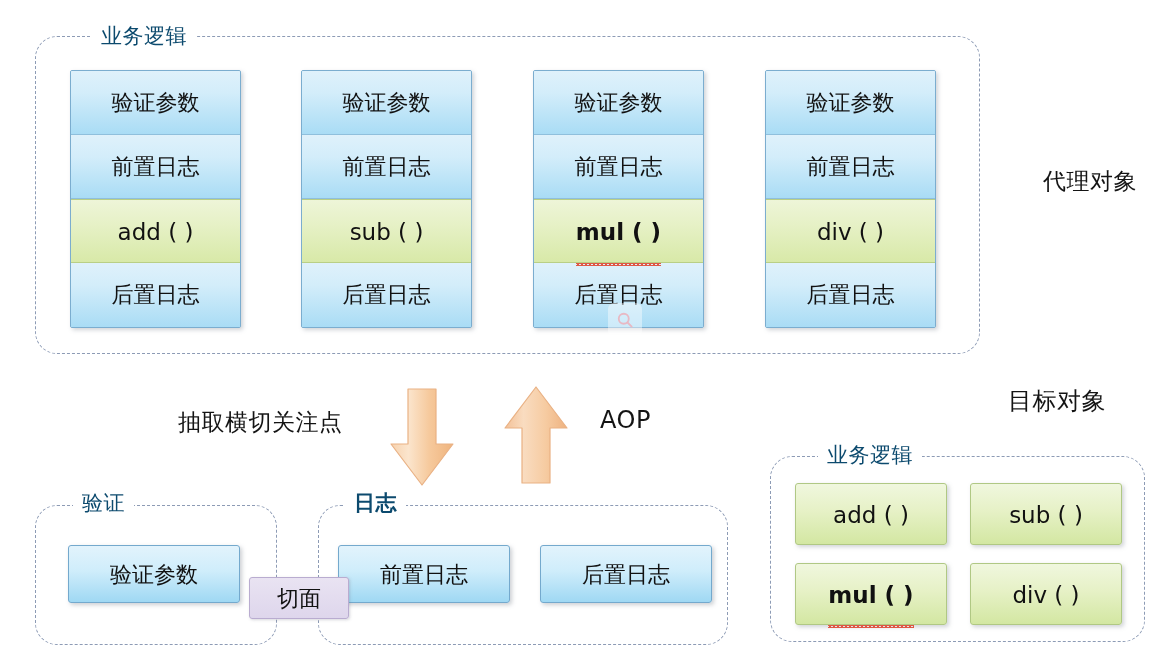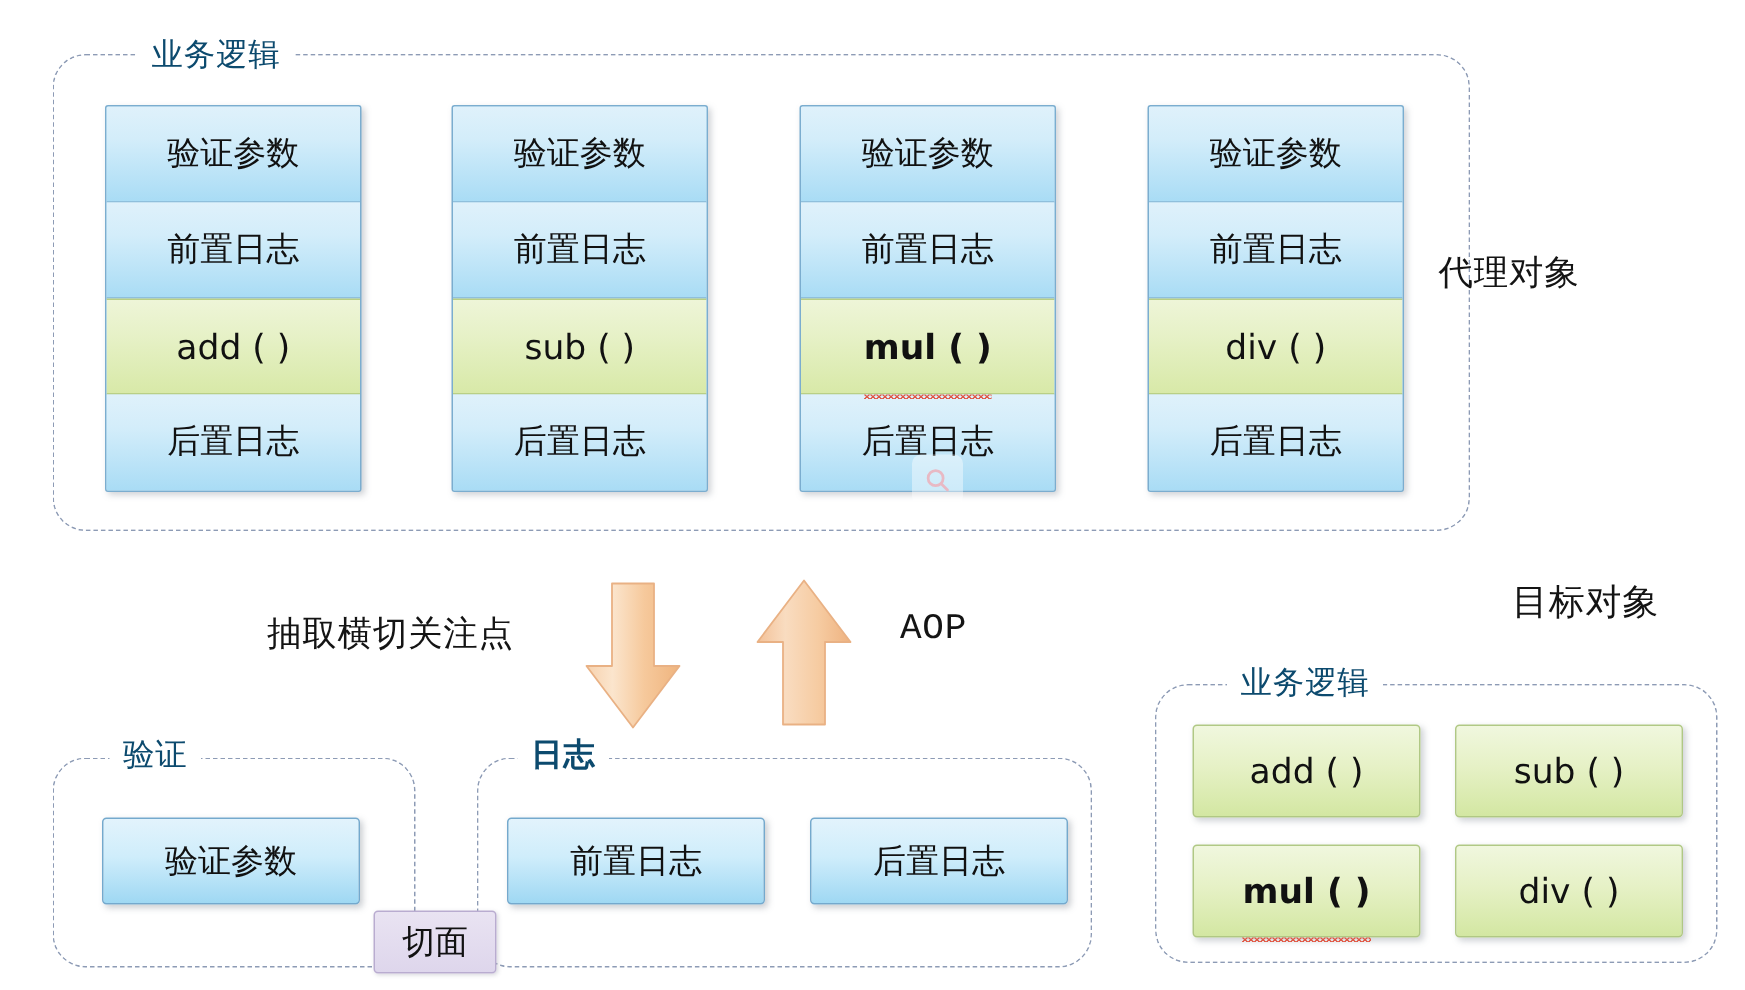--- a/index.html
+++ b/index.html
@@ -193,21 +193,21 @@
     <div class="cell blue last">后置日志</div>
   </div>
 
   <div class="watermark" style="left:608px; top:303px;">
     <svg width="20" height="20" viewBox="0 0 24 24" fill="none" stroke="#e8b9c4" stroke-width="2.2" stroke-linecap="round">
       <circle cx="10.5" cy="10.5" r="6"></circle>
       <line x1="15" y1="15" x2="20" y2="20"></line>
     </svg>
   </div>
 
-  <div class="floating-label" style="left:959px; top:166px; font-size:23px;">代理对象</div>
+  <div class="floating-label" style="left:1043px; top:166px; font-size:23px;">代理对象</div>
 
   <div class="floating-label" style="left:178px; top:407px; font-size:23px;">抽取横切关注点</div>
 
   <div class="arrow" style="left:386px; top:386px; width:72px; height:102px;">
     <svg width="72" height="102" viewBox="0 0 72 102">
       <defs>
         <linearGradient id="gdown" x1="0" y1="0" x2="1" y2="0">
           <stop offset="0%" stop-color="#f7d2ae"></stop>
           <stop offset="28%" stop-color="#fbe5cd"></stop>
           <stop offset="62%" stop-color="#f6c99c"></stop>
@@ -225,32 +225,32 @@
           <stop offset="0%" stop-color="#f3c198"></stop>
           <stop offset="30%" stop-color="#f9dcc0"></stop>
           <stop offset="66%" stop-color="#f6cba1"></stop>
           <stop offset="100%" stop-color="#eeb280"></stop>
         </linearGradient>
       </defs>
       <path d="M36,3 L67,44 L50,44 L50,99 L22,99 L22,44 L5,44 Z" fill="url(#gup)" stroke="#e9b184" stroke-width="1.2" stroke-linejoin="round"></path>
     </svg>
   </div>
 
-  <div class="floating-label" style="left:600px; top:406px; font-size:24px;font-family:Liberation Mono, monospace;">AOP</div>
+  <div class="floating-label" style="left:600px; top:406px; font-size:24px;">AOP</div>
 
   <div class="group" style="left:35px; top:505px; width:242px; height:140px;"></div>
   <div class="group-label" style="left:73px; top:489px;">验证</div>
   <div class="bluebox" style="left:68px; top:545px; width:172px; height:58px; line-height:58px;">验证参数</div>
 
   <div class="group" style="left:318px; top:505px; width:410px; height:140px;"></div>
   <div class="group-label" style="left:345px; top:489px;font-weight:bold;">日志</div>
   <div class="bluebox" style="left:338px; top:545px; width:172px; height:58px; line-height:58px;">前置日志</div>
   <div class="bluebox" style="left:540px; top:545px; width:172px; height:58px; line-height:58px;">后置日志</div>
 
-  <div class="chip" style="left:249px; top:607px; width:82px; height:42px; line-height:42px;">切面</div>
+  <div class="chip" style="left:249px; top:577px; width:100px; height:42px; line-height:42px;">切面</div>
 
   <div class="floating-label" style="left:1008px; top:385px; font-size:24px;">目标对象</div>
 
   <div class="group" style="left:770px; top:456px; width:375px; height:186px;"></div>
   <div class="group-label" style="left:818px; top:441px;">业务逻辑</div>
 
   <div class="greenbox" style="left:795px; top:483px; width:152px; height:62px; line-height:62px;">add ( )</div>
   <div class="greenbox" style="left:970px; top:483px; width:152px; height:62px; line-height:62px;">sub ( )</div>
   <div class="greenbox" style="left:795px; top:563px; width:152px; height:62px; line-height:62px;"><span class="squiggle">mul ( )</span></div>
   <div class="greenbox" style="left:970px; top:563px; width:152px; height:62px; line-height:62px;">div ( )</div>

